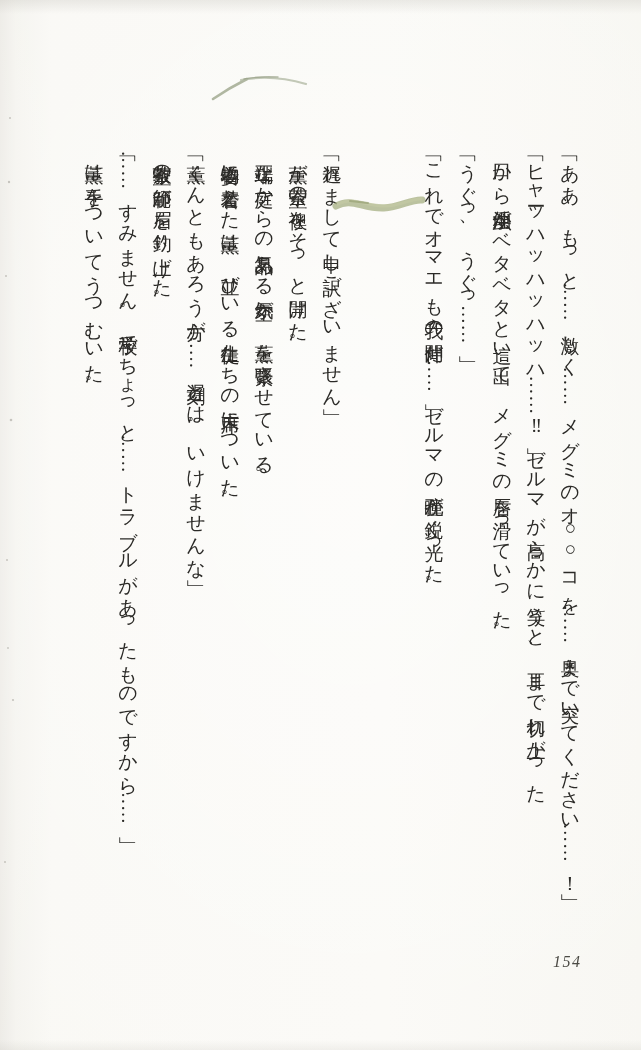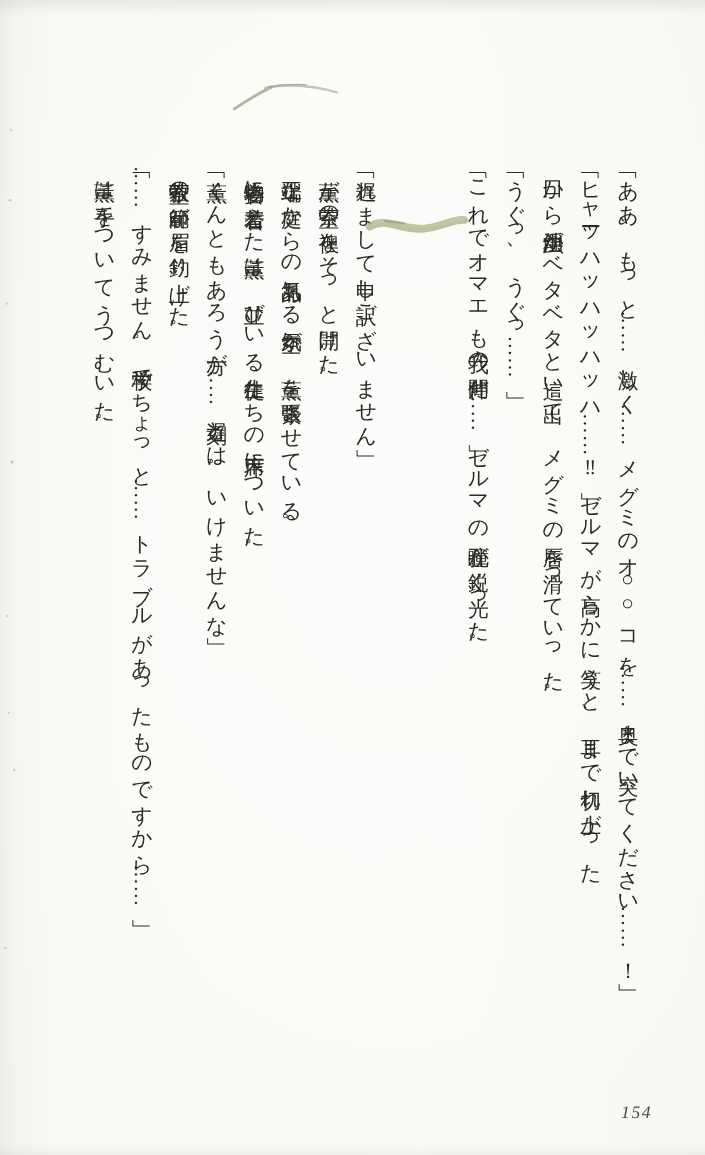--- a/index.html
+++ b/index.html
@@ -39,23 +39,23 @@
     line-height: 34px;
     letter-spacing: 0.6px;
     color: #2b2a27;
     text-rendering: optimizeLegibility;
   }
   .column { margin: 0; padding: 0; }
   .column:empty { width: 34px; }
   .page-number {
     position: absolute;
     left: 553px;
-    top: 1003px;
+    top: 953px;
     width: 40px;
-    text-align: right;
+    text-align: left;
     font-style: italic;
     font-size: 16px;
     letter-spacing: 1.5px;
     color: #4b4a44;
   }
   .artifact-layer {
     position: absolute;
     top: 0; left: 0;
     width: 641px; height: 1050px;
     pointer-events: none;

